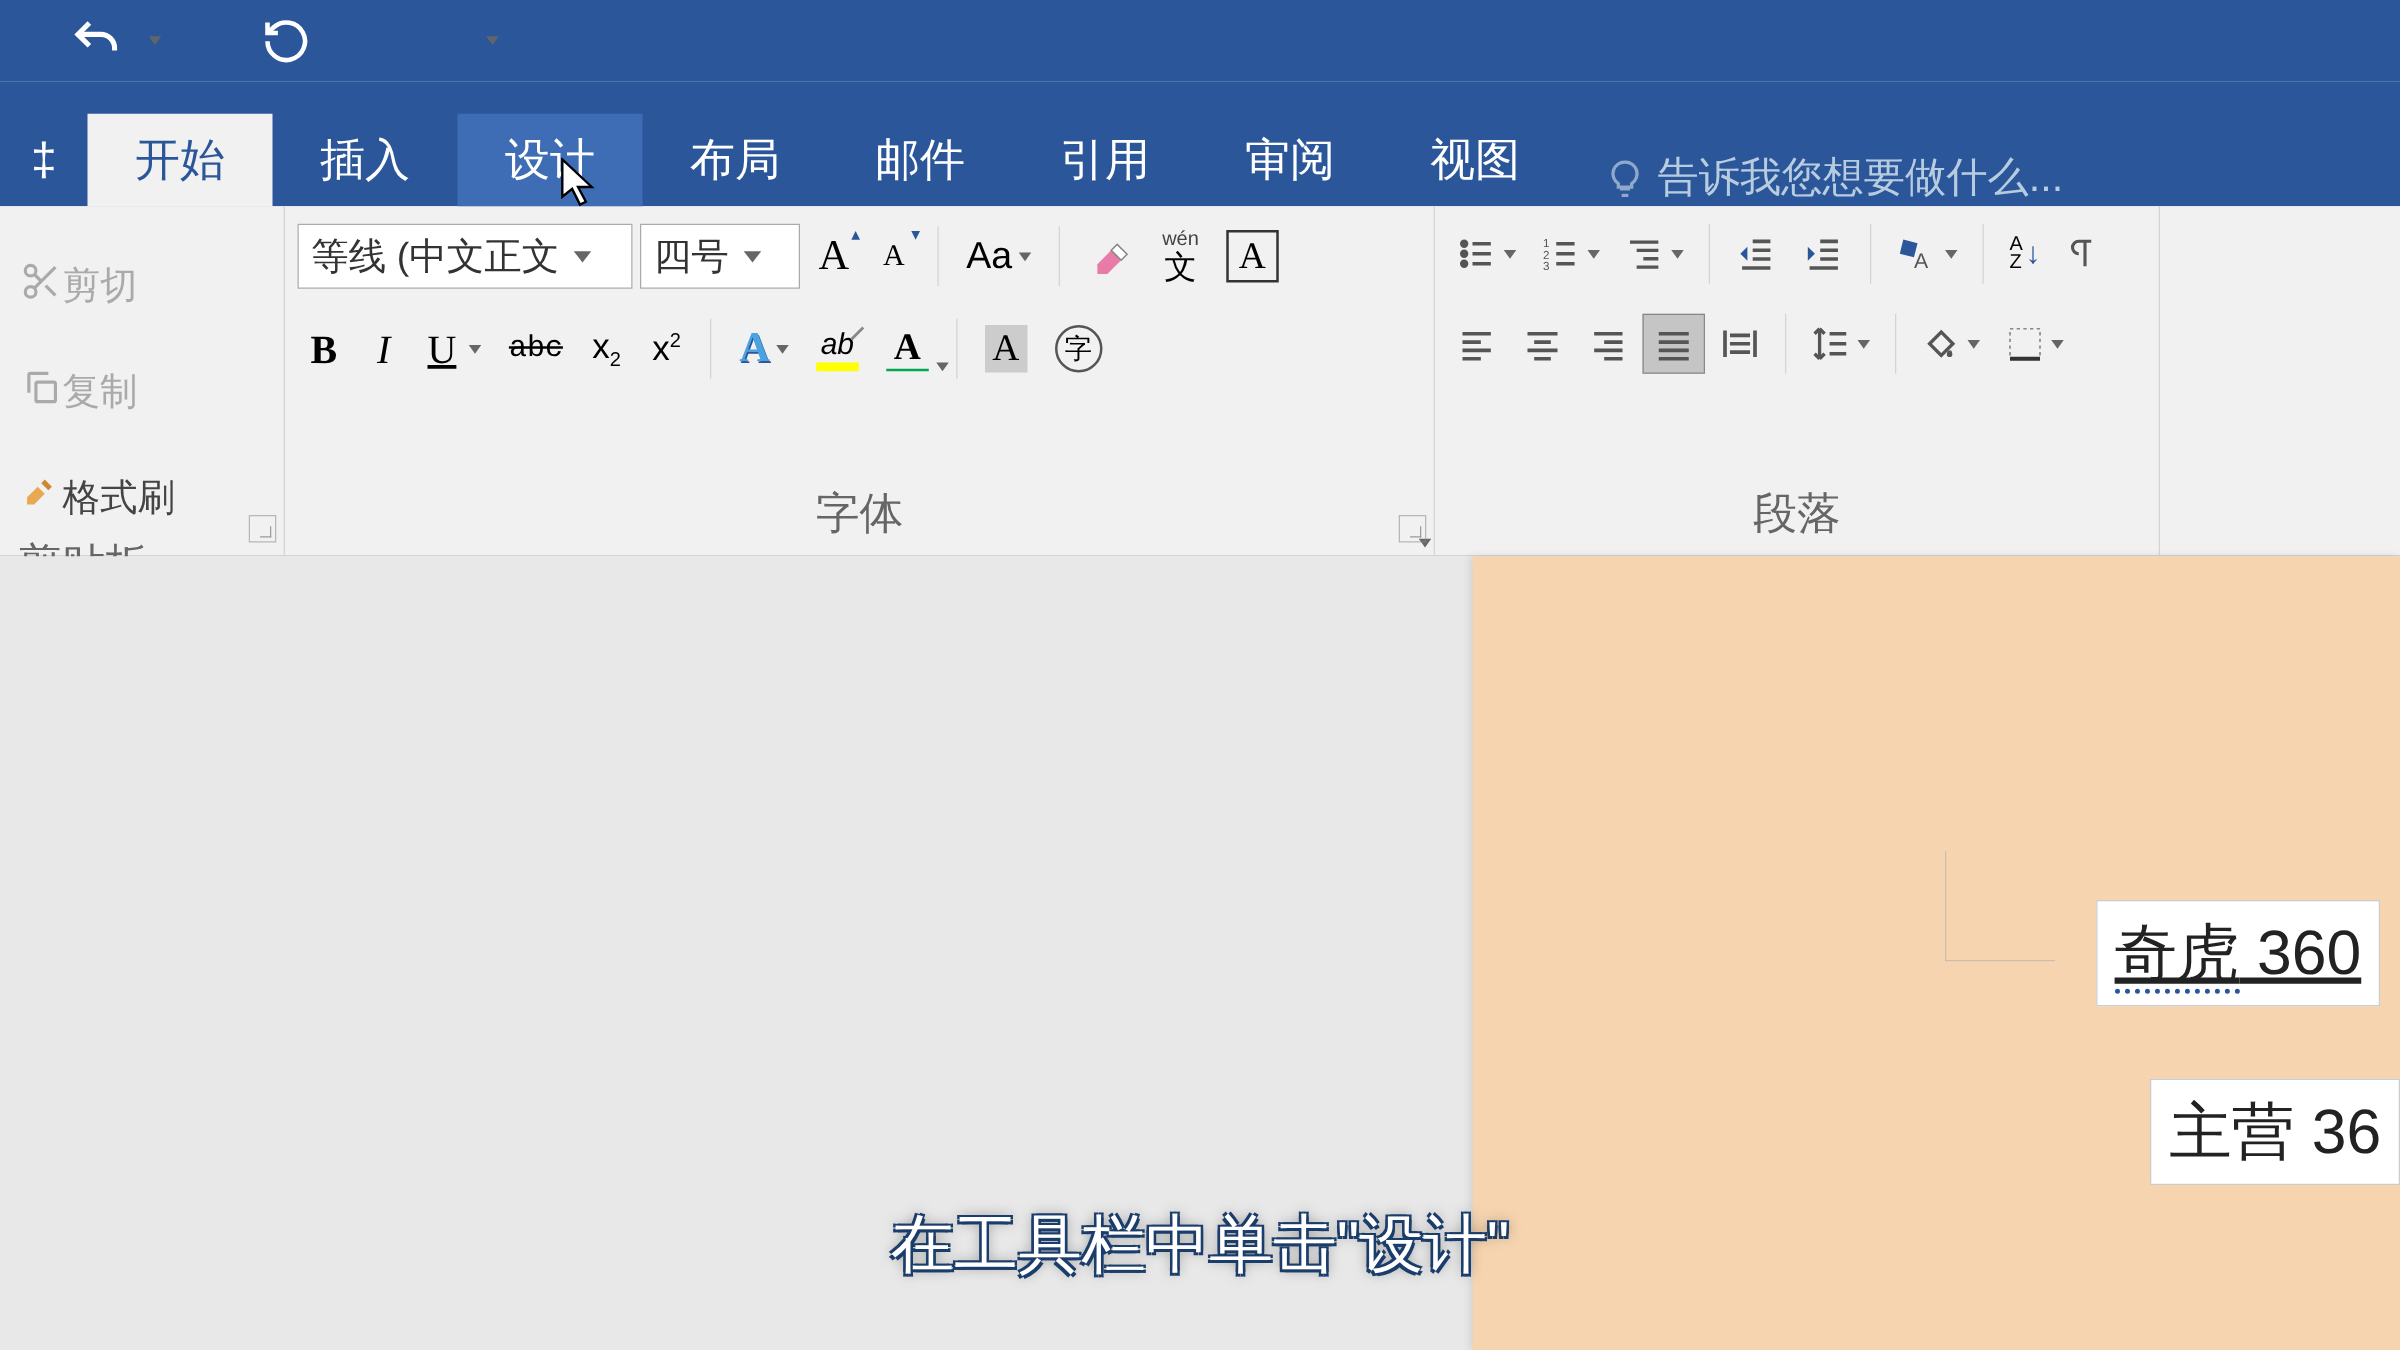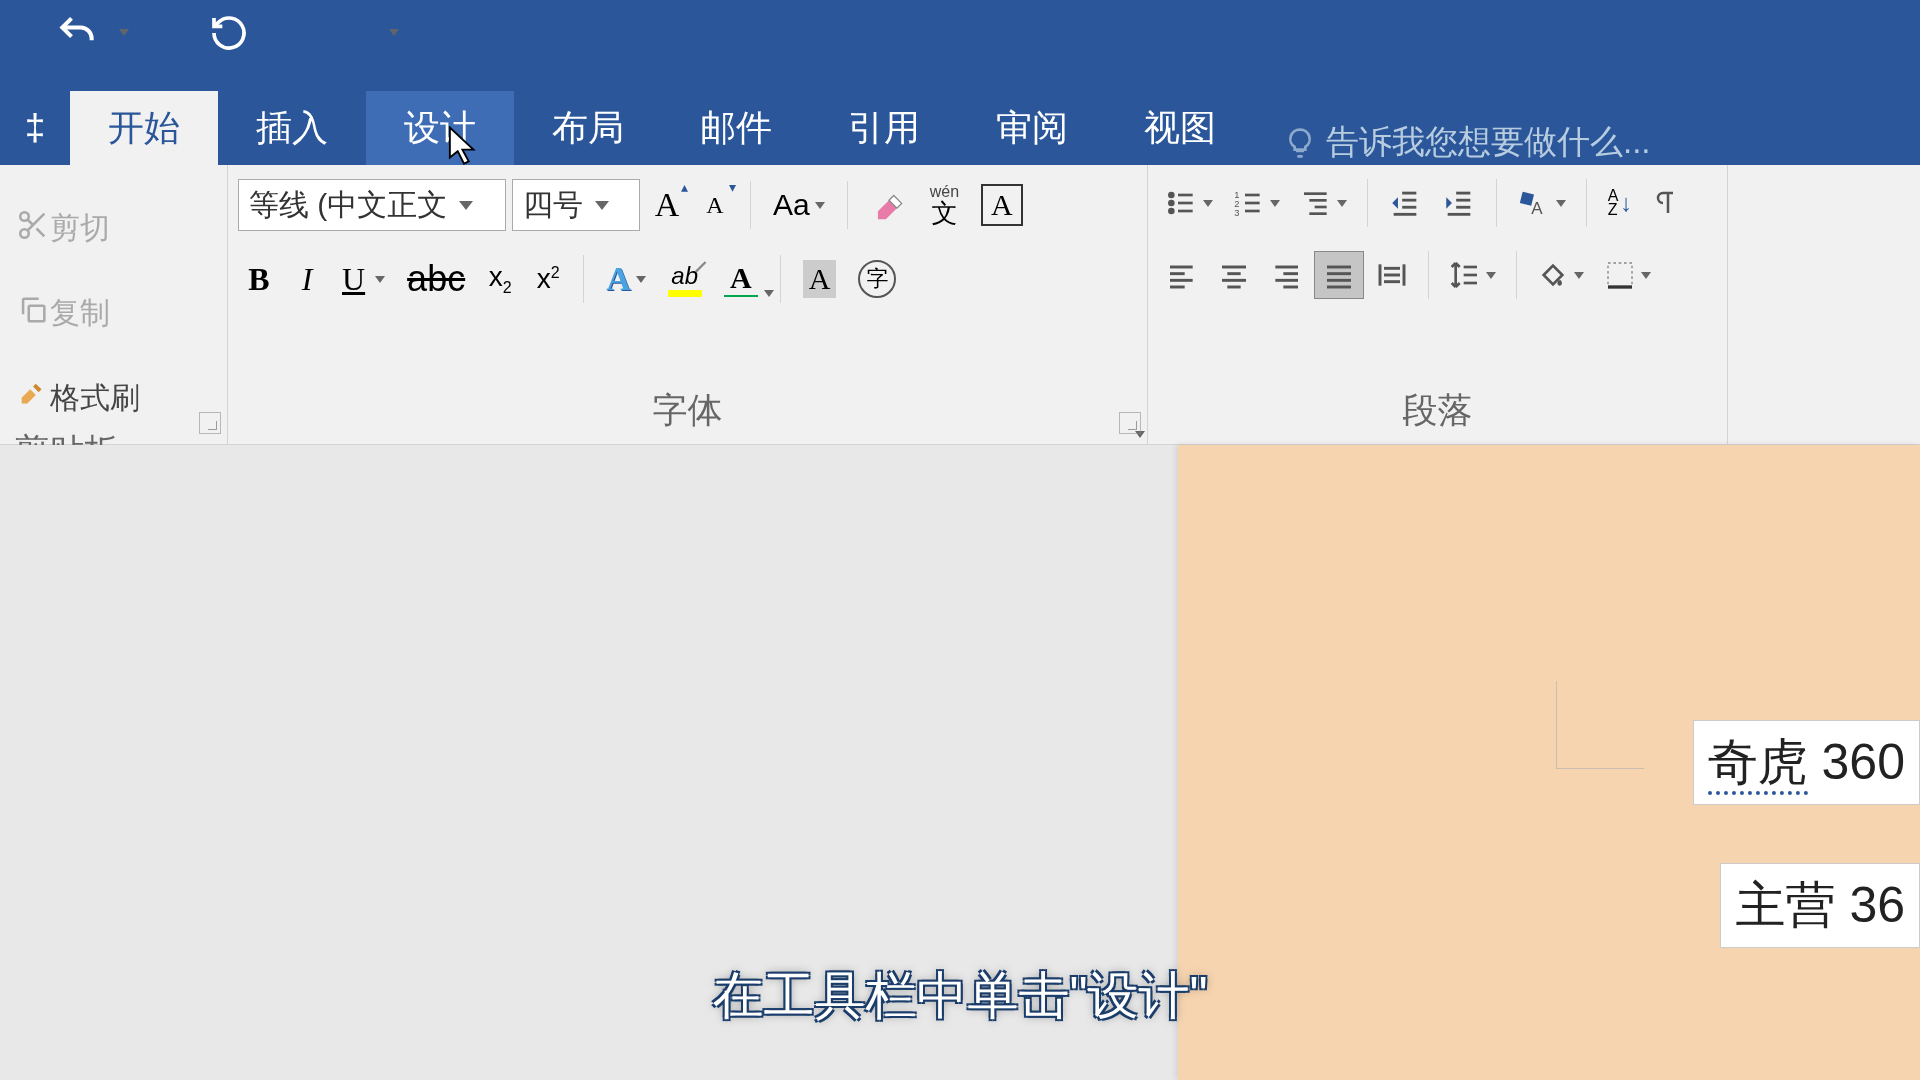--- a/index.html
+++ b/index.html
@@ -36,21 +36,21 @@
 .btn .caret { margin-left: 5px; }
 .btn.selected { background: #c5c5c5; border: 1px solid #888; }
 
 .para-row1, .para-row2 { display: flex; gap: 4px; align-items: center; padding-top: 6px; }
 .para-row2 { padding-top: 18px; }
 
 .document-area { position: relative; height: 635px; background: #e8e8e8; }
 .page { position: absolute; right: 0; top: 0; bottom: 0; width: 742px; background: #f6d4b0; box-shadow: -2px 0 6px rgba(0,0,0,0.1); }
 .page-corner { position: absolute; left: 378px; top: 236px; width: 88px; height: 88px; border-left: 1.5px solid #b0b0b0; border-bottom: 1.5px solid #b0b0b0; opacity: 0.6; }
 .tbox { position: absolute; background: white; border: 1px solid #ccc; padding: 8px 14px; font-size: 50px; color: #222; white-space: nowrap; }
-.tbox1 { right: 0; top: 275px; }
+.tbox1 { right: 16px; top: 275px; text-decoration: underline; }
 .tbox2 { right: 0; top: 418px; }
 .underline-squiggle { border-bottom: 4px dotted #2b579a; padding-bottom: 1px; }
 
 .caption { position: absolute; left: 50%; top: 962px; transform: translateX(-50%); font-size: 51px; color: white; text-shadow: -2px -2px 0 #1a3d6b, 2px -2px 0 #1a3d6b, -2px 2px 0 #1a3d6b, 2px 2px 0 #1a3d6b, 0 0 10px rgba(0,0,0,0.5); font-weight: 500; }
 
 .cursor { position: absolute; left: 447px; top: 126px; z-index: 100; pointer-events: none; }
 
 .caret { display: inline-block; width: 0; height: 0; border-left: 7px solid transparent; border-right: 7px solid transparent; border-top: 9px solid #666; }
 .caret.small { border-left-width: 5px; border-right-width: 5px; border-top-width: 7px; }
 </style>
@@ -169,21 +169,21 @@
             <span style="font-weight:900;font-size:32px;font-family:serif;">B</span>
           </div>
         <div class="btn">
             <span style="font-style:italic;font-size:32px;font-family:serif;">I</span>
           </div>
         <div class="btn">
             <span style="text-decoration:underline;font-size:32px;font-family:serif;">U</span>
             <span class="caret small" style="margin-left:10px;"></span>
           </div>
         <div class="btn">
-            <span style="text-decoration:line-through;font-size:36px;">abc</span>
+            <span style="text-decoration:line-through;font-size:24px;font-family:Liberation Mono, monospace;">abc</span>
           </div>
         <div class="btn">
             <span style="font-size:28px;font-family:serif;"><span>x</span><sub style="font-size:16px;">2</sub></span>
           </div>
         <div class="btn">
             <span style="font-size:28px;font-family:serif;"><span>x</span><sup style="font-size:16px;">2</sup></span>
           </div>
         <div class="sep"></div>
         <div class="btn">
             <span style="font-size:34px;font-family:serif;font-weight:bold;color:#4aa3e0;text-shadow:1px 1px 0 #2b579a;">A</span>

